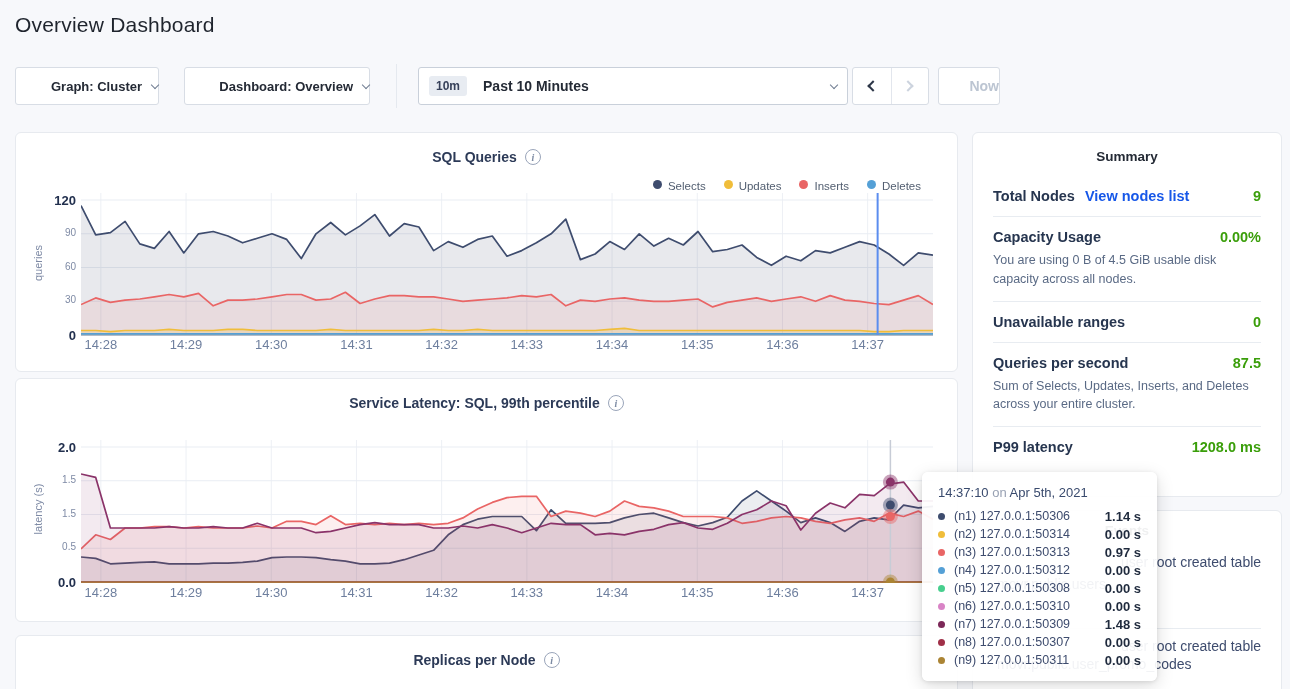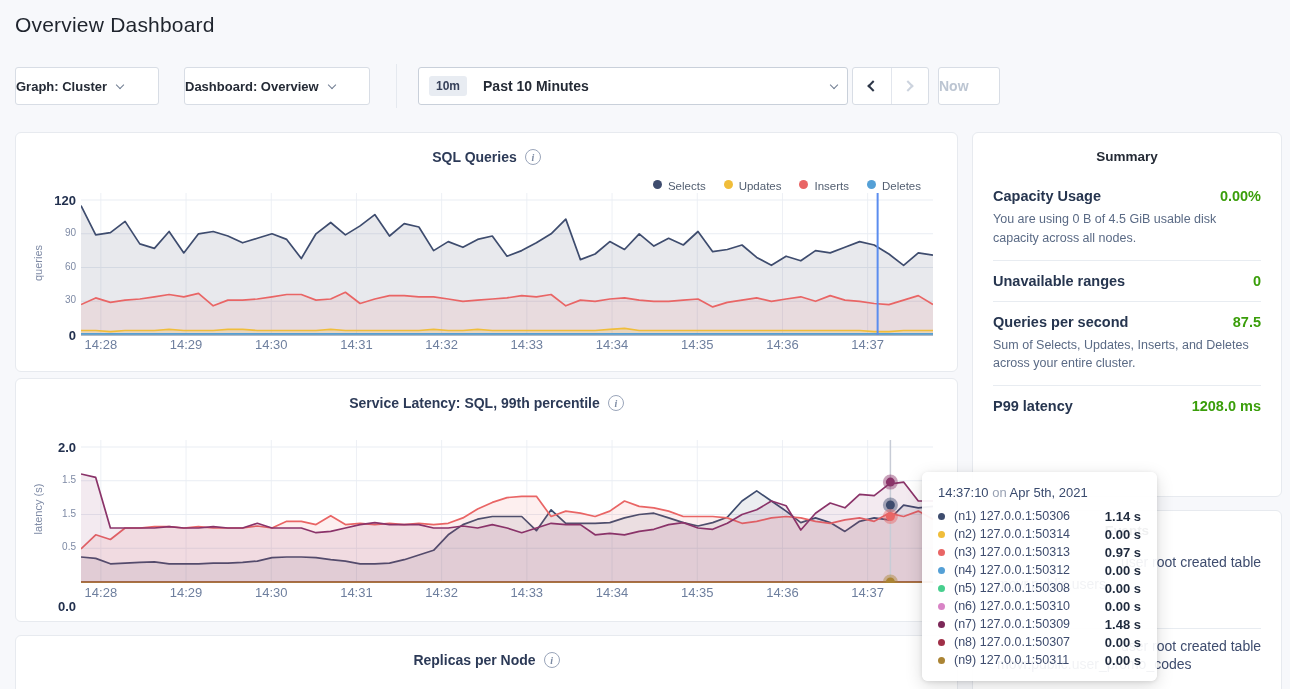--- a/index.html
+++ b/index.html
@@ -5,21 +5,21 @@
   * { margin:0; padding:0; box-sizing:border-box; }
   html,body { background:#f7f8fb; }
   #app {
     position:relative; width:1290px; height:689px; overflow:hidden;
     background:#f7f8fb; font-family:"Liberation Sans", sans-serif; color:#242a35;
   }
   
   .page-title { position:absolute; left:15px; top:13px; font-size:21px; font-weight:500; color:#1f242d; letter-spacing:.2px; }
   .btn {
     position:absolute; top:67px; height:38px; background:#fff; border:1px solid #d8dde5;
-    border-radius:3px; display:flex; align-items:center; justify-content:flex-start; gap:10px;
+    border-radius:3px; display:flex; align-items:center; justify-content:flex-end; gap:10px;
     font-size:13px; font-weight:bold; color:#242a35; cursor:pointer;
   }
   .chev { display:inline-block; width:6px; height:6px; border-right:1.8px solid #707d92; border-bottom:1.8px solid #707d92; transform:rotate(45deg); margin-top:-3px; }
   #graph-dd { left:15px; width:144px; }
   #dash-dd { left:184px; width:186px; }
   .toolbar-divider { position:absolute; left:396px; top:64px; width:1px; height:44px; background:#e5e9ef; }
   #time-picker { position:absolute; left:418px; top:67px; width:430px; height:38px; background:#fff; border:1px solid #c9d0da; border-radius:3px; display:flex; align-items:center; padding:0 10px; cursor:pointer; }
   .time-badge { background:#e8ecf2; border-radius:3px; padding:3px 7px; font-size:12px; font-weight:bold; color:#37415a; }
   .time-label { margin-left:16px; font-size:14px; font-weight:bold; color:#242a35; }
   #time-picker .chev { margin-left:auto; }
@@ -181,21 +181,21 @@
       </div>
   </div>
 
   <div class="card" id="card-latency">
     <div class="chart-title">
       <span>Service Latency: SQL, 99th percentile</span>
       <span class="info-icon"></span>
     </div>
     <div class="axis-name">latency (s)</div>
     <div class="ylabels" id="lat-ylabels">
-        <span class="strong" style="top: 135px; margin-top: 24px;">0.0</span>
+        <span class="strong" style="top: 135px;">0.0</span>
         <span style="top: 101.25px;">0.5</span>
         <span style="top: 67.5px;">1.5</span>
         <span style="top: 33.75px;">1.5</span>
         <span class="strong" style="top: 0px;">2.0</span>
       </div>
     <svg class="plot-svg" id="lat-svg" width="852" height="143" viewBox="0 0 852 143">
         <line x1="19.8516" x2="19.8516" y1="0" y2="142" stroke="#edf0f5" stroke-width="1"></line>
         <line x1="105.05160000000001" x2="105.05160000000001" y1="0" y2="142" stroke="#edf0f5" stroke-width="1"></line>
         <line x1="190.2516" x2="190.2516" y1="0" y2="142" stroke="#edf0f5" stroke-width="1"></line>
         <line x1="275.4516" x2="275.4516" y1="0" y2="142" stroke="#edf0f5" stroke-width="1"></line>
@@ -250,20 +250,27 @@
     <div class="chart-title">
       <span>Replicas per Node</span>
       <span class="info-icon"></span>
     </div>
   </div>
 
   <div class="card" id="card-summary">
     <div class="summary-heading">Summary</div>
     <div class="srow">
       <div class="srow-head">
+        <span>Total Nodes</span>
+        <span class="srow-link">View nodes list</span>
+        <span class="srow-value">9</span>
+      </div>
+    </div>
+    <div class="srow">
+      <div class="srow-head">
         <span>Capacity Usage</span>
         <span class="srow-value">0.00%</span>
       </div>
       <div class="srow-desc">You are using 0 B of 4.5 GiB usable disk capacity across all nodes.</div>
     </div>
     <div class="srow">
       <div class="srow-head">
         <span>Unavailable ranges</span>
         <span class="srow-value">0</span>
       </div>

